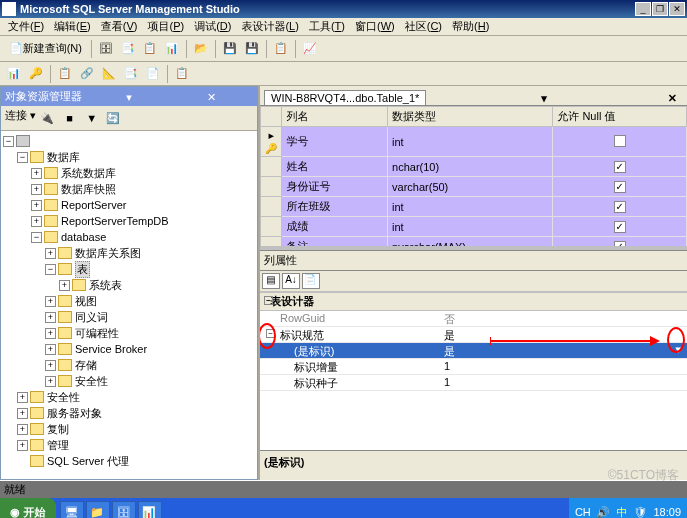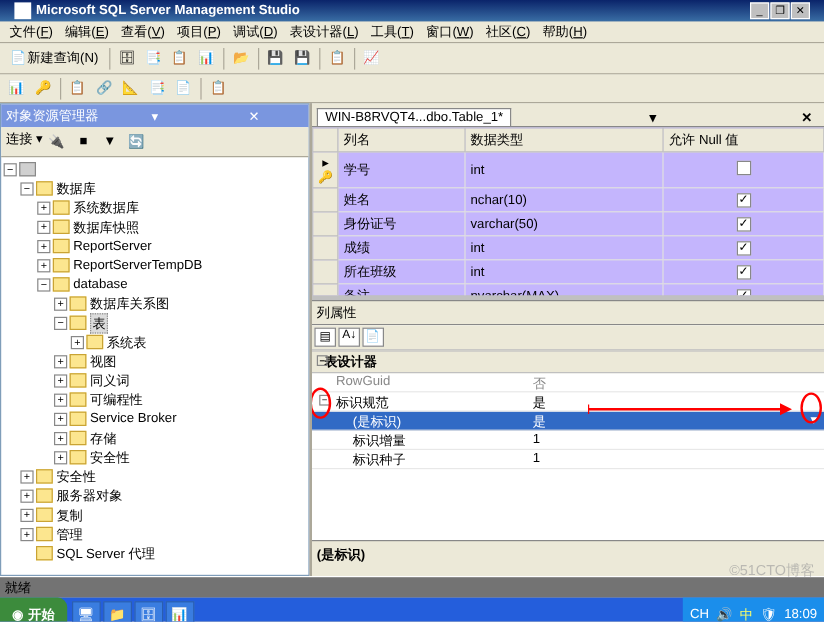--- a/index.html
+++ b/index.html
@@ -1,17 +1,17 @@
 <!DOCTYPE html>
 <html><head>
 <meta charset="utf-8">
 <style>
 * { box-sizing: border-box; margin: 0; padding: 0; font-family: "SimSun", "宋体", Tahoma, sans-serif; font-size: 11px; }
 body { background: #c0c0c0; width: 687px; height: 518px; overflow: hidden; position: relative; }
-.titlebar { background: linear-gradient(#0a246a, #3a6ea5); color: #fff; height: 18px; display: flex; align-items: center; padding: 0 12px; }
+.titlebar { background: linear-gradient(#0a246a, #3a6ea5); color: #fff; height: 18px; display: flex; align-items: center; padding: 0 2px; }
 .titlebar .icon { width: 14px; height: 14px; background: #fff; margin-right: 4px; }
 .titlebar .title { flex: 1; font-weight: bold; }
 .winbtns { display: flex; gap: 1px; }
 .winbtn { width: 16px; height: 14px; background: #c0c0c0; border: 1px solid #fff; font-size: 9px; text-align: center; line-height: 12px; color: #000; }
 .menubar { background: #ece9d8; height: 18px; display: flex; align-items: center; padding: 0 4px; gap: 2px; border-bottom: 1px solid #aca899; }
 .menuitem { padding: 1px 4px; cursor: default; }
 .menuitem u { text-decoration: underline; }
 .toolbar { background: #ece9d8; height: 26px; display: flex; align-items: center; padding: 0 4px; gap: 2px; border-bottom: 1px solid #aca899; }
 .tbtn { height: 20px; min-width: 20px; border: 1px solid transparent; display: flex; align-items: center; justify-content: center; padding: 0 2px; }
 .tbtn-new { padding: 0 4px; }
@@ -271,27 +271,27 @@
               <td style="text-align:center"><span class="chk">✓</span></td>
             </tr>
         <tr>
               <td class="rowhdr"></td>
               <td>身份证号</td>
               <td>varchar(50)</td>
               <td style="text-align:center"><span class="chk">✓</span></td>
             </tr>
         <tr>
               <td class="rowhdr"></td>
+              <td>所在班级</td>
+              <td>int</td>
+              <td style="text-align:center"><span class="chk">✓</span></td>
+            </tr>
+        <tr>
+              <td class="rowhdr"></td>
               <td>成绩</td>
-              <td>int</td>
-              <td style="text-align:center"><span class="chk">✓</span></td>
-            </tr>
-        <tr>
-              <td class="rowhdr"></td>
-              <td>所在班级</td>
               <td>int</td>
               <td style="text-align:center"><span class="chk">✓</span></td>
             </tr>
         <tr>
               <td class="rowhdr"></td>
               <td>备注</td>
               <td>nvarchar(MAX)</td>
               <td style="text-align:center"><span class="chk">✓</span></td>
             </tr>
 

